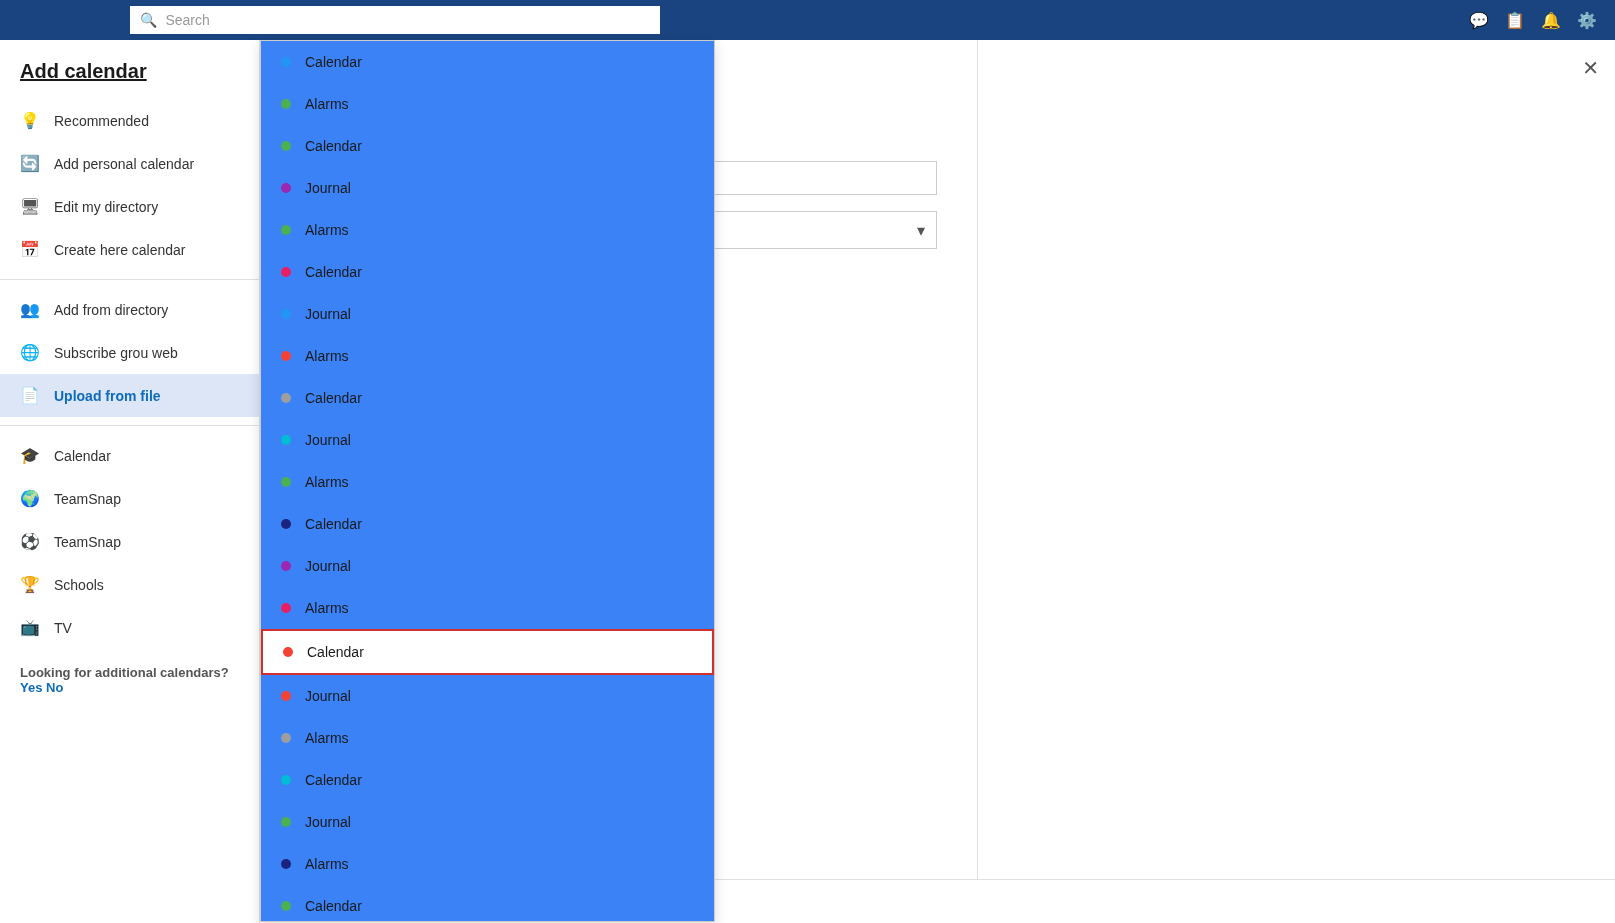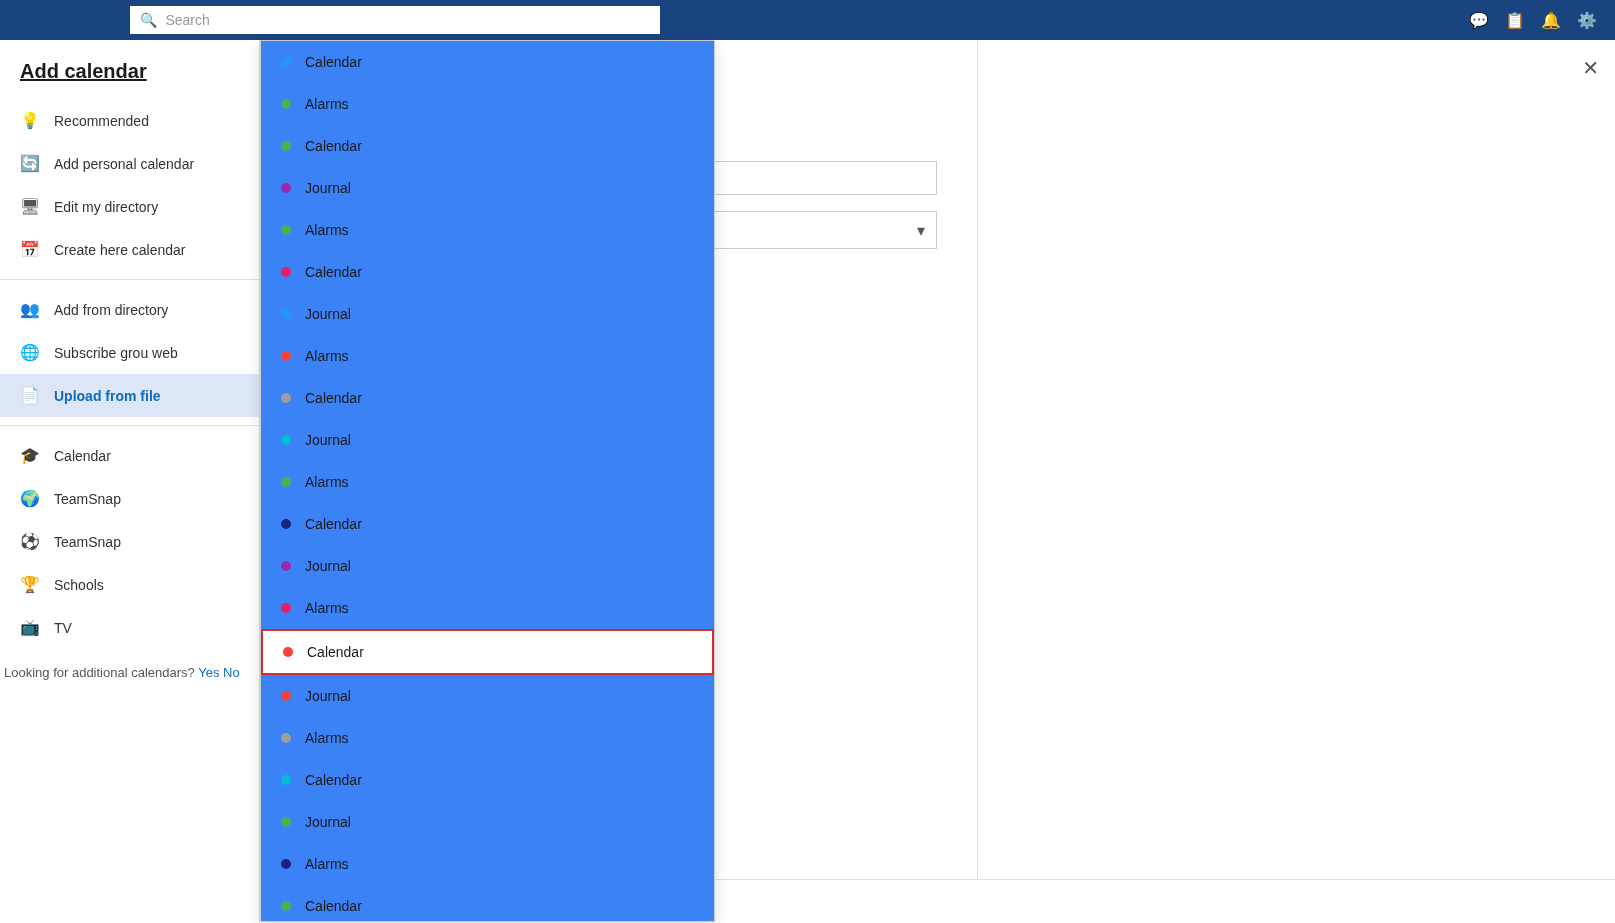--- a/index.html
+++ b/index.html
@@ -104,23 +104,24 @@
       flex-shrink: 0;
       color: #555;
     }
     .sidebar-item.active .icon { color: #0f6cbd; }
     .sidebar-divider {
       border: none;
       border-top: 1px solid #e0e0e0;
       margin: 8px 0;
     }
     .sidebar-footer {
-      padding: 16px 4px;
+      padding: 16px 20px;
       font-size: 13px;
       color: #555;
+      font-weight: bold;
     }
     .sidebar-footer a {
       color: #0f6cbd;
       text-decoration: none;
       cursor: pointer;
     }
 
     
     .upload-panel {
       flex: 1;

